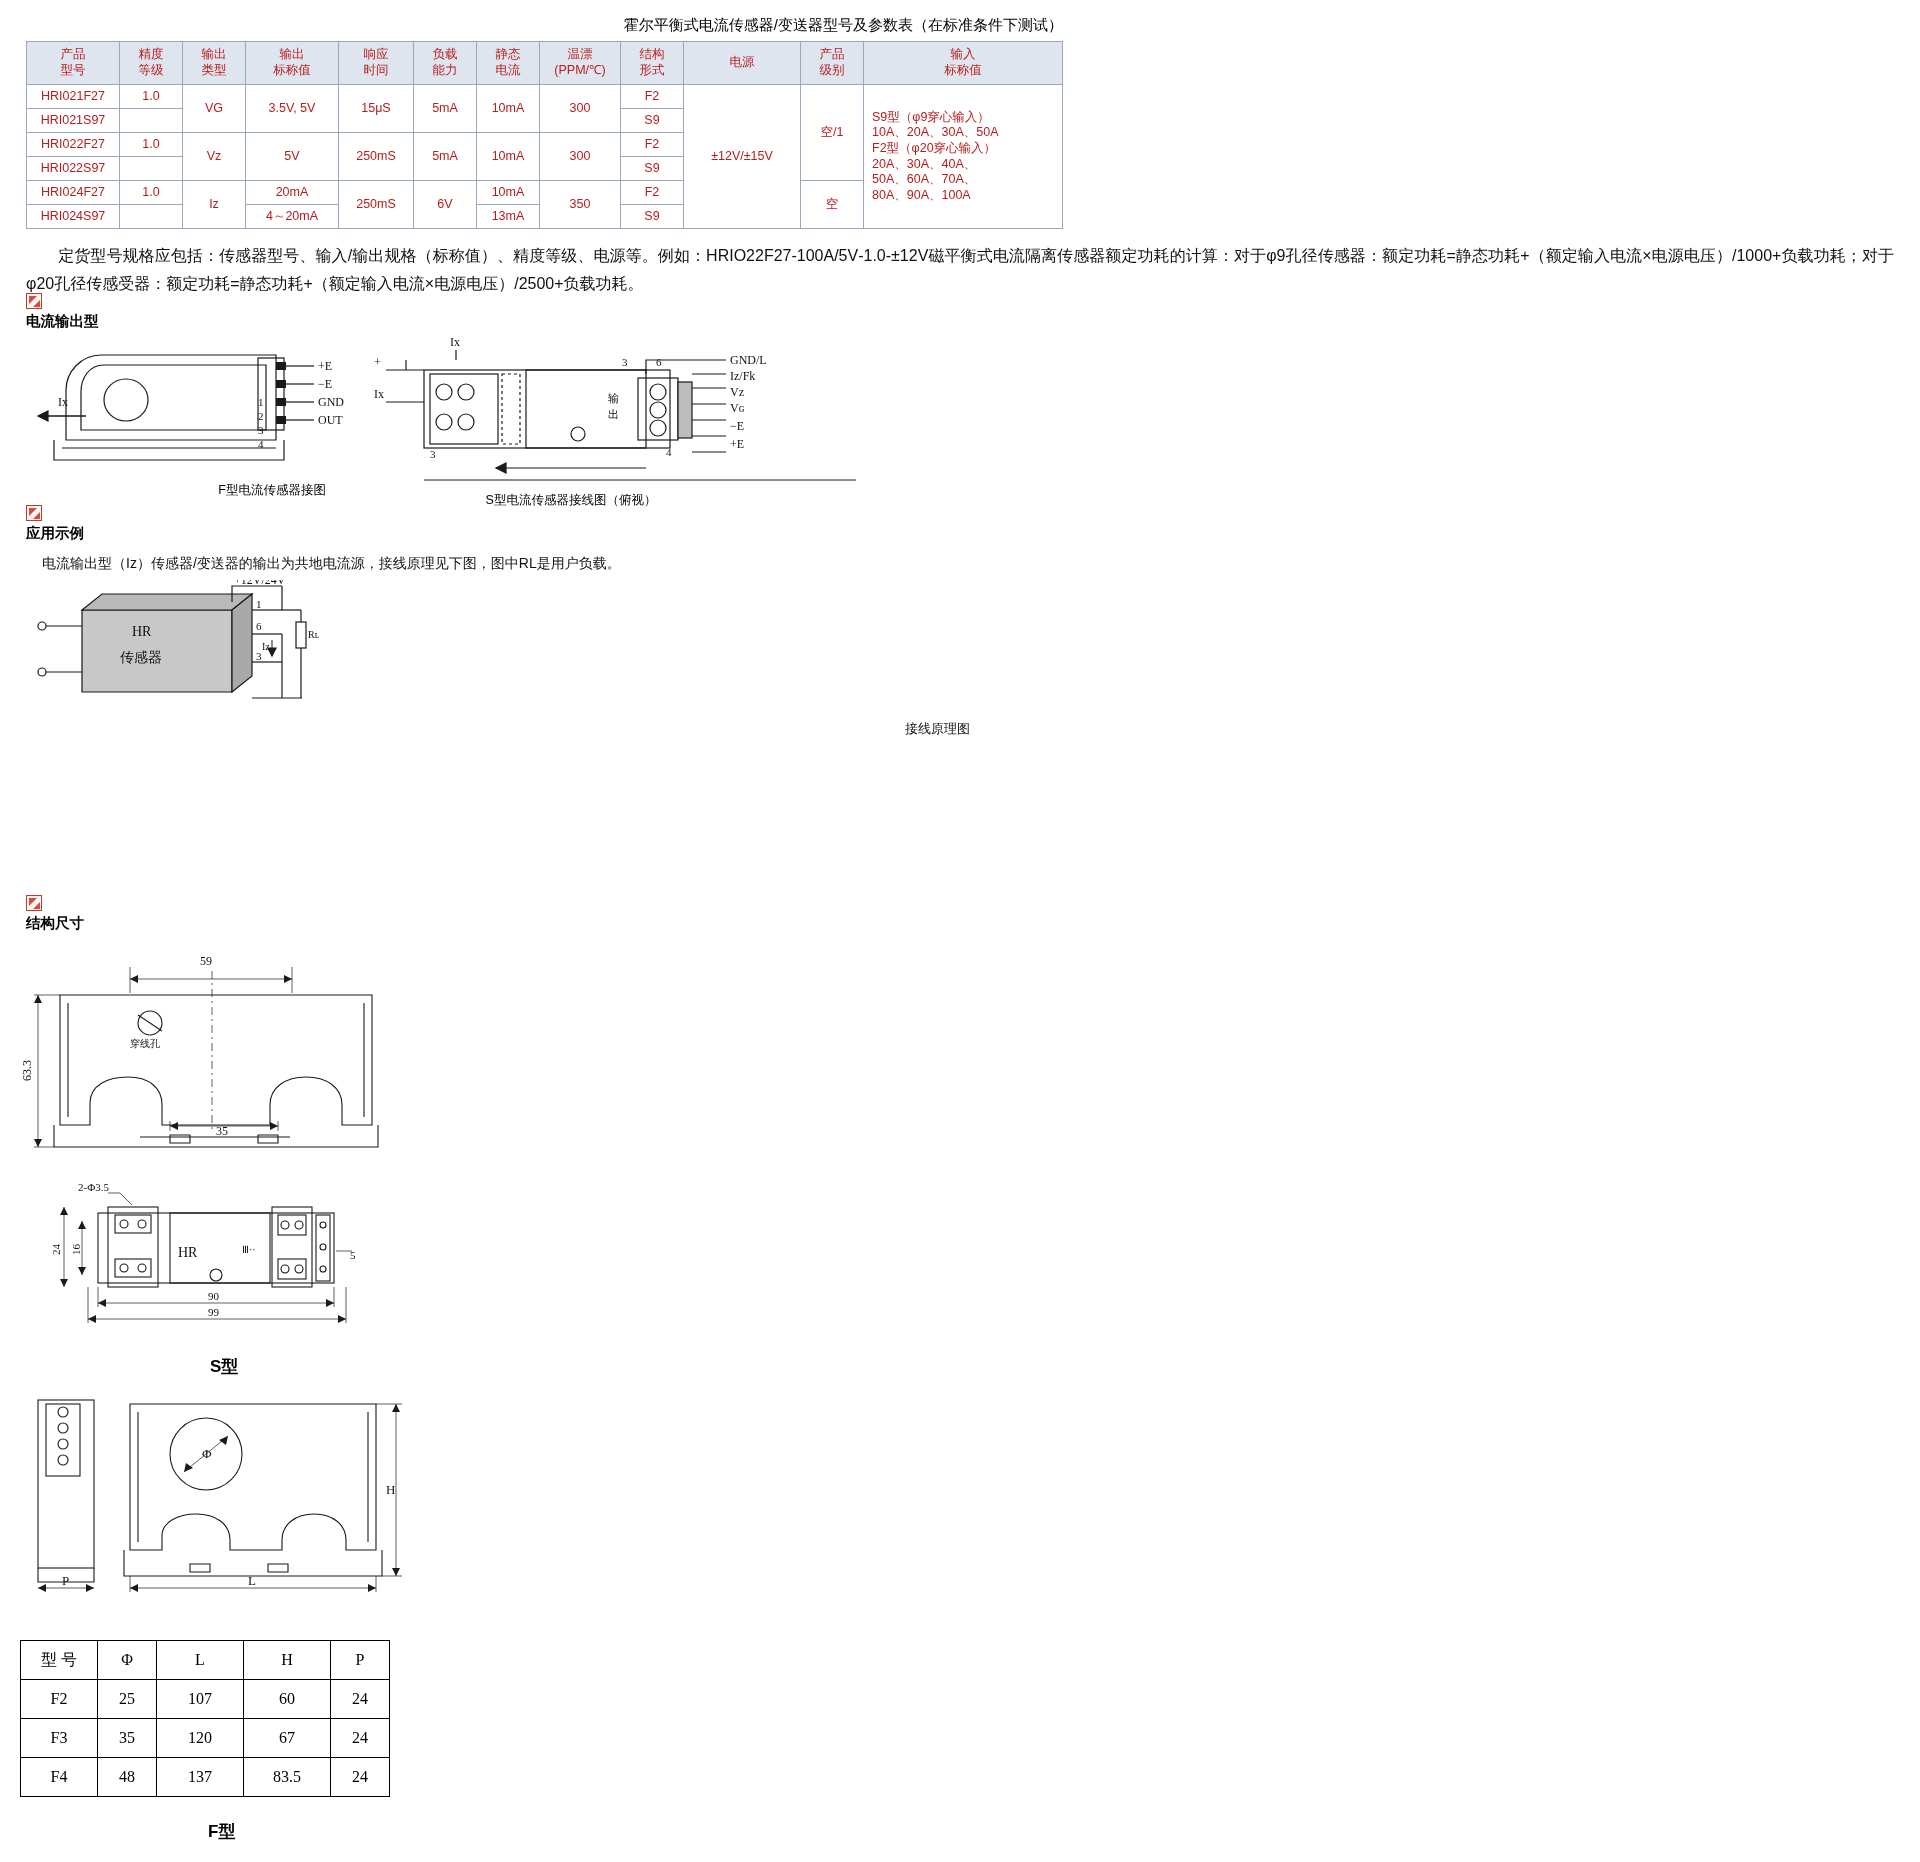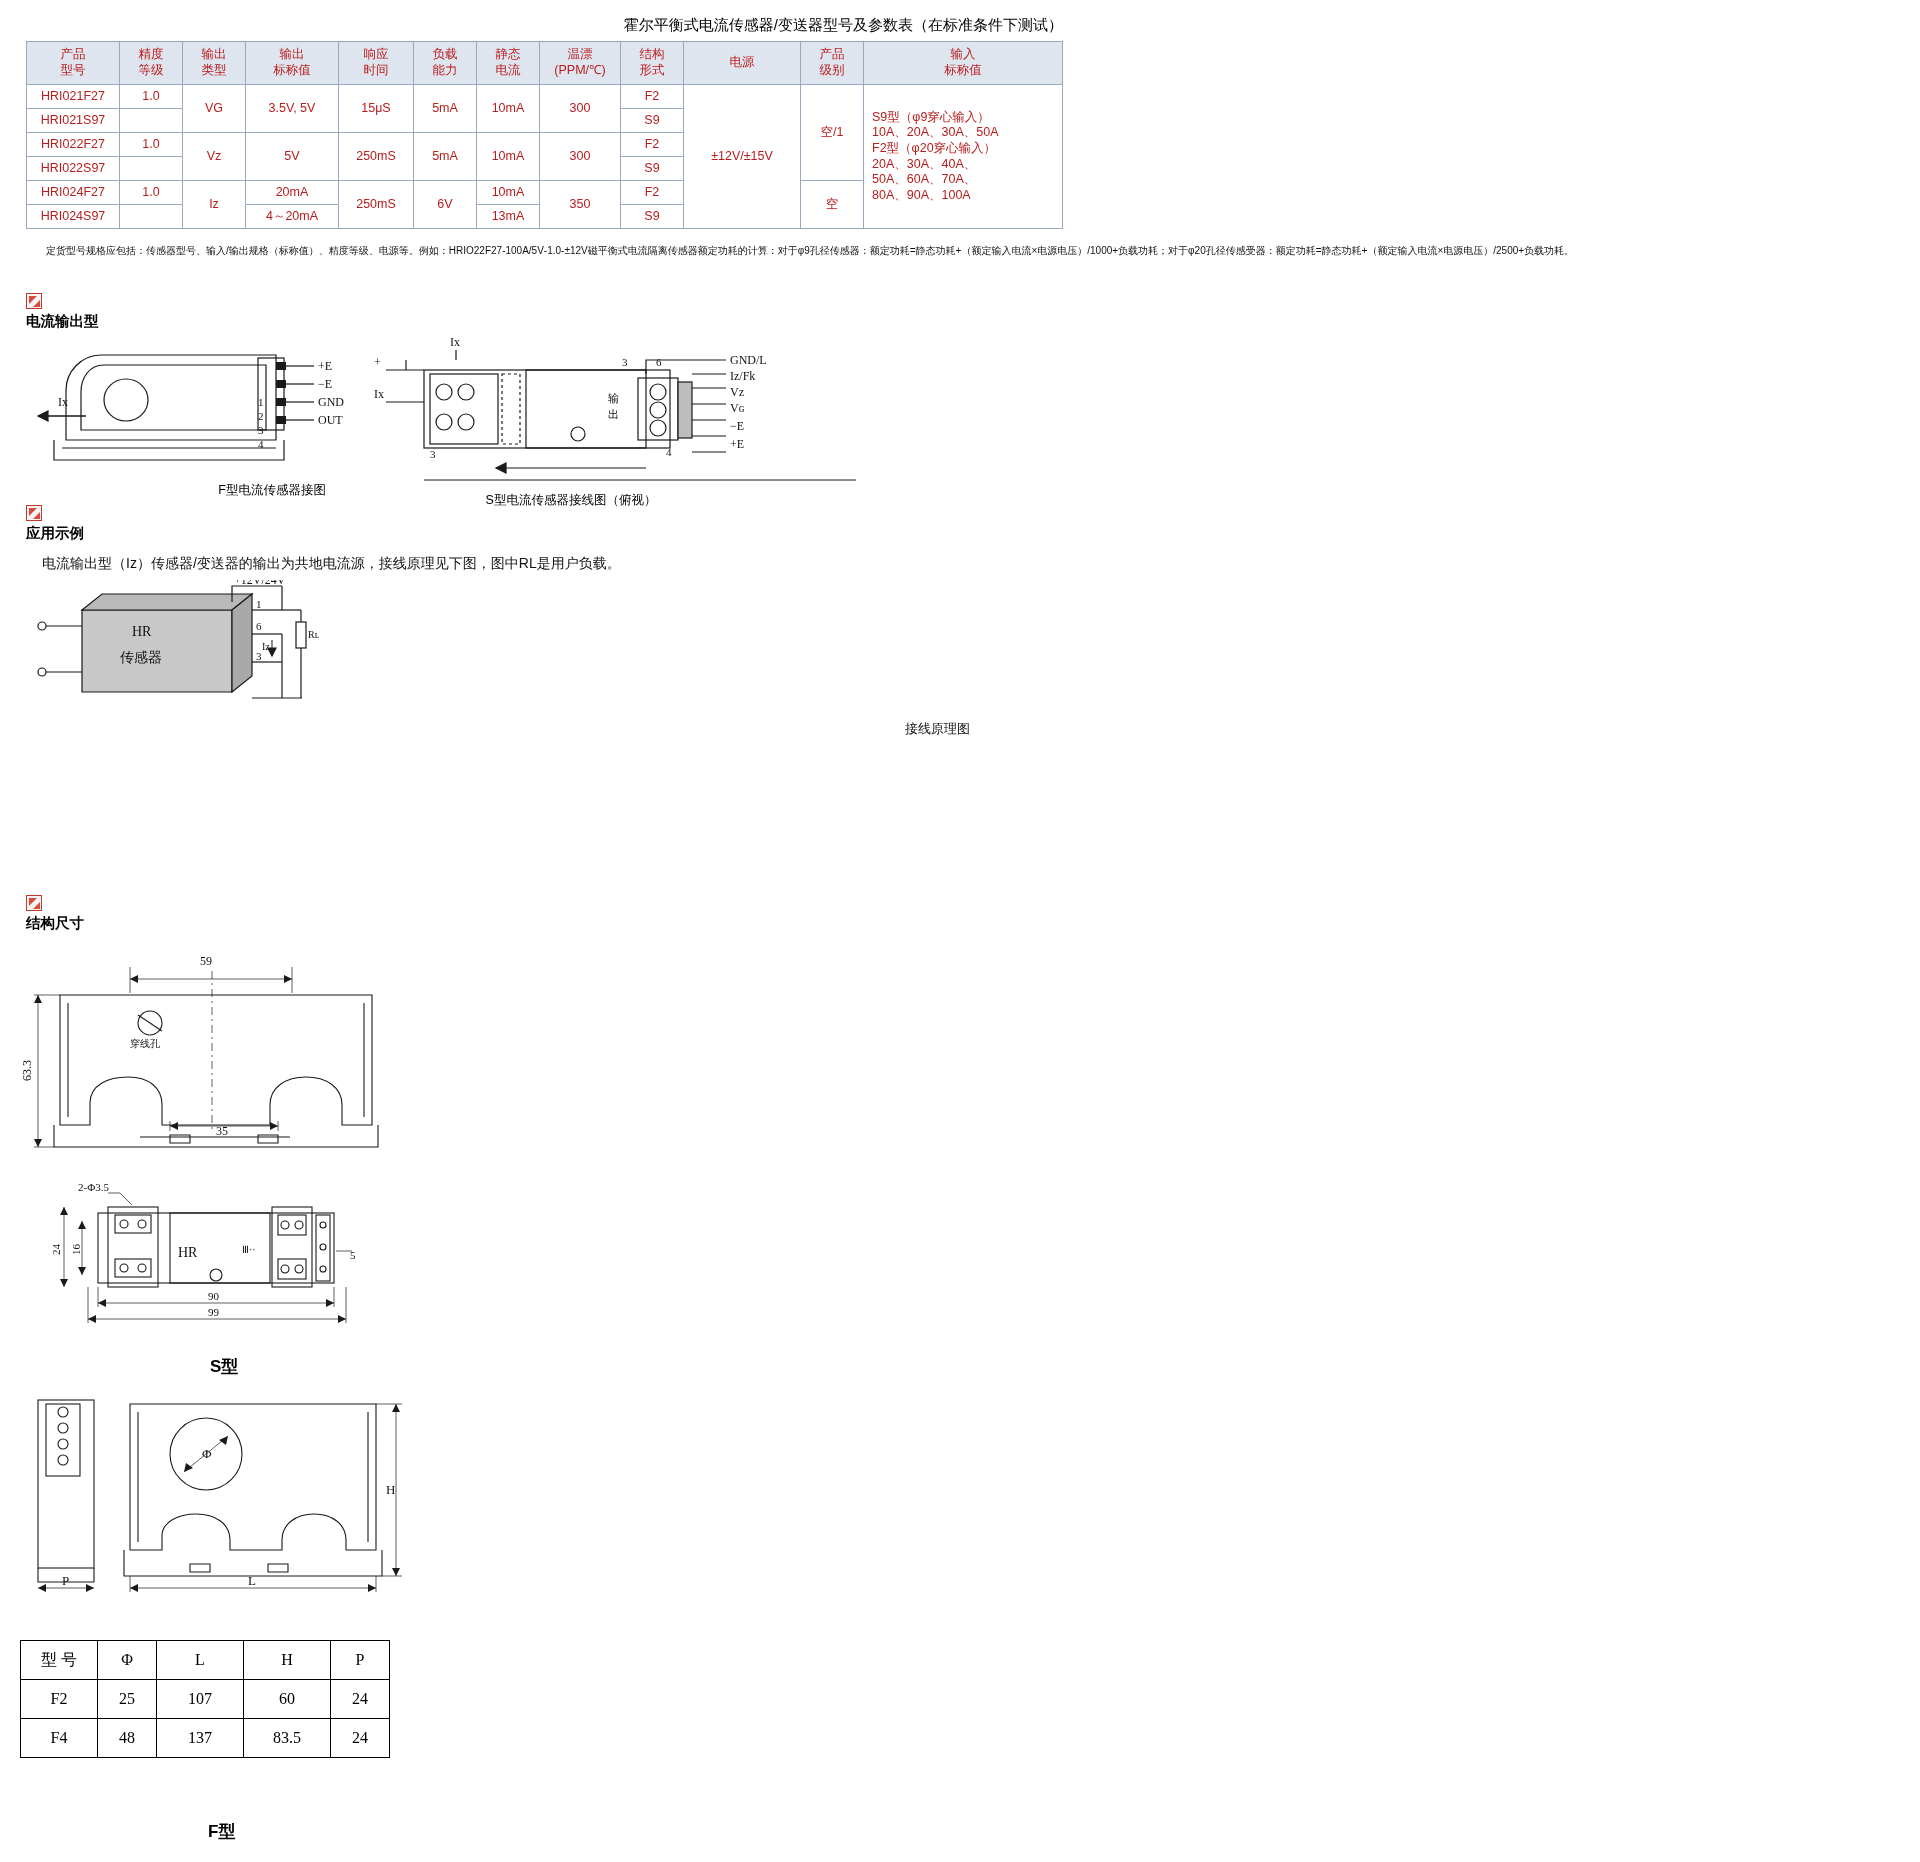--- a/index.html
+++ b/index.html
@@ -47,21 +47,21 @@
   table.param thead th{
     background:#dfe5ef;
     height:42px;
     font-size:12.5px;
   }
   table.param tbody td{height:23px;}
 
   
   .para{
     position:absolute;left:26px;top:242px;width:1868px;
-    font-size:10px;line-height:1.75;color:#111;text-align:justify;
+    font-size:16px;line-height:1.75;color:#111;text-align:justify;
   }
 
   
   .head-block{position:absolute;left:26px;}
   .head-block .bi{display:block;margin-bottom:3px;}
   .head-block .ttl{font-size:14.5px;font-weight:bold;}
 
   
   .wiring{position:absolute;left:26px;top:330px;width:830px;height:180px;}
   .wire-caption{font-size:12.5px;text-align:center;}
@@ -549,20 +549,27 @@
     </thead>
     <tbody>
       <tr>
         <td class="w2">F2</td>
         <td>25</td>
         <td class="wide">107</td>
         <td class="wide">60</td>
         <td>24</td>
       </tr>
       <tr>
+        <td class="w2">F3</td>
+        <td>35</td>
+        <td class="wide">120</td>
+        <td class="wide">67</td>
+        <td>24</td>
+      </tr>
+      <tr>
         <td class="w2">F4</td>
         <td>48</td>
         <td class="wide">137</td>
         <td class="wide">83.5</td>
         <td>24</td>
       </tr>
     </tbody>
   </table>
   <div class="ftype-label">F型</div>
 

